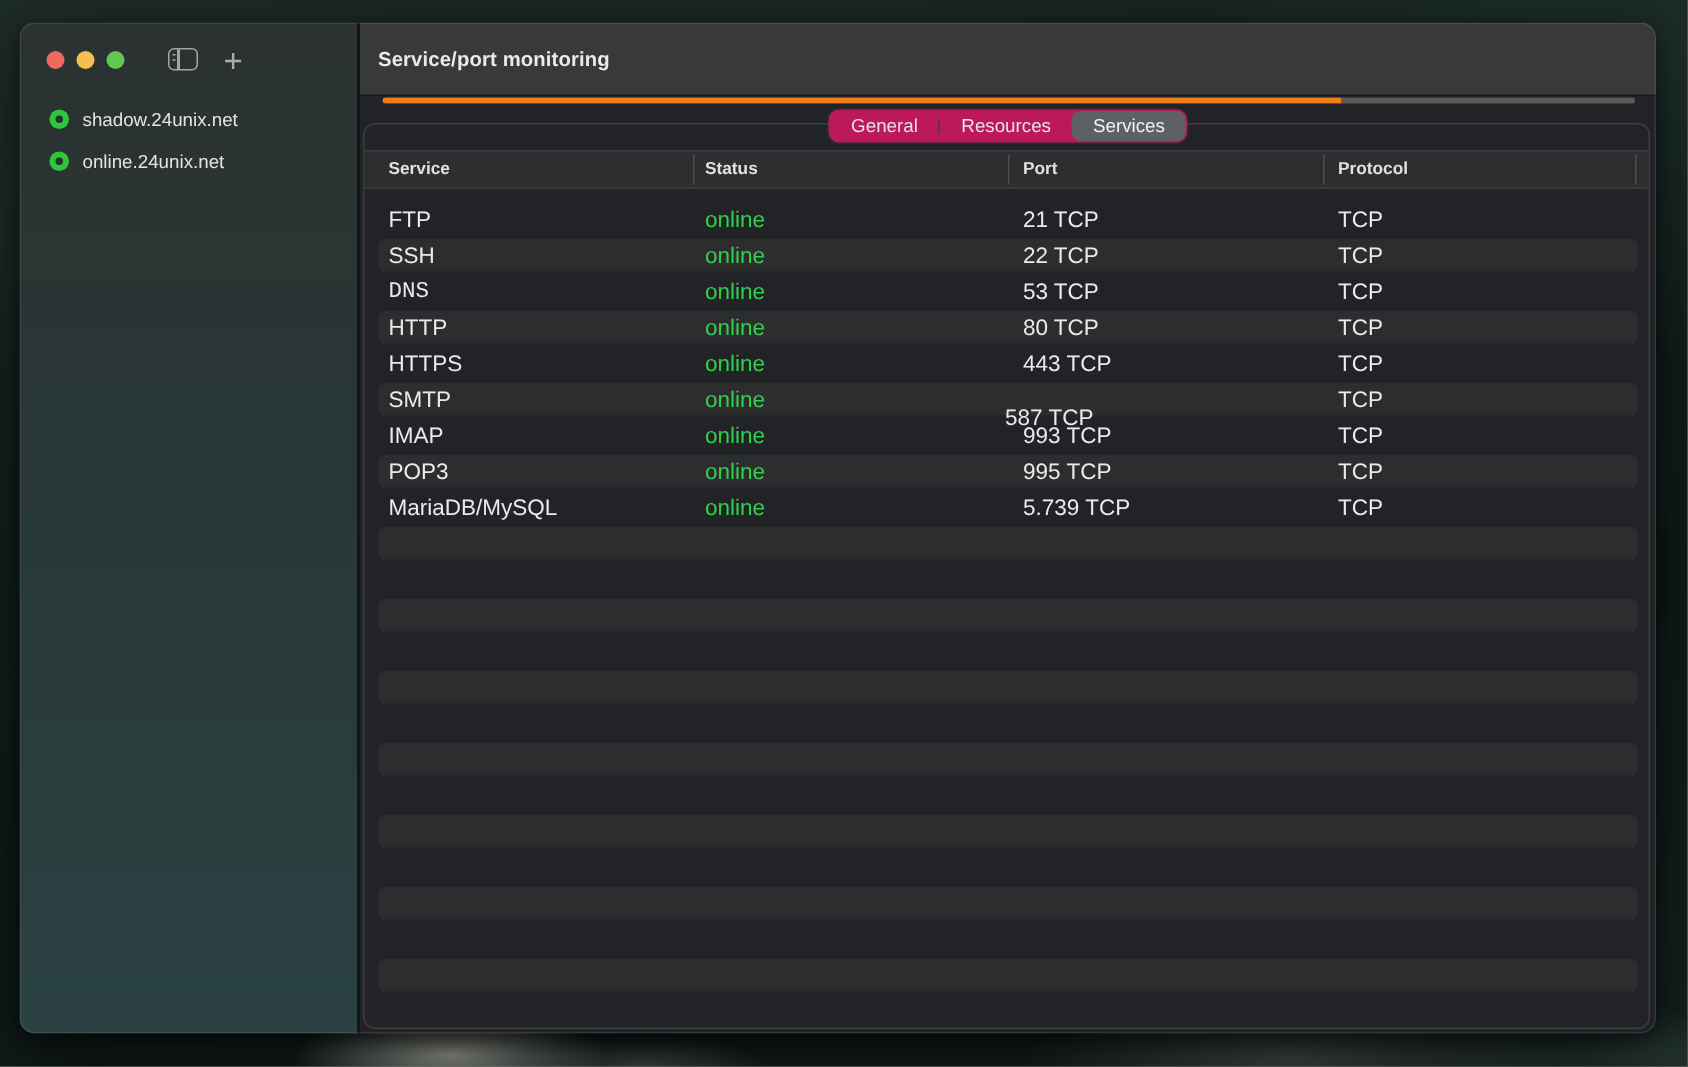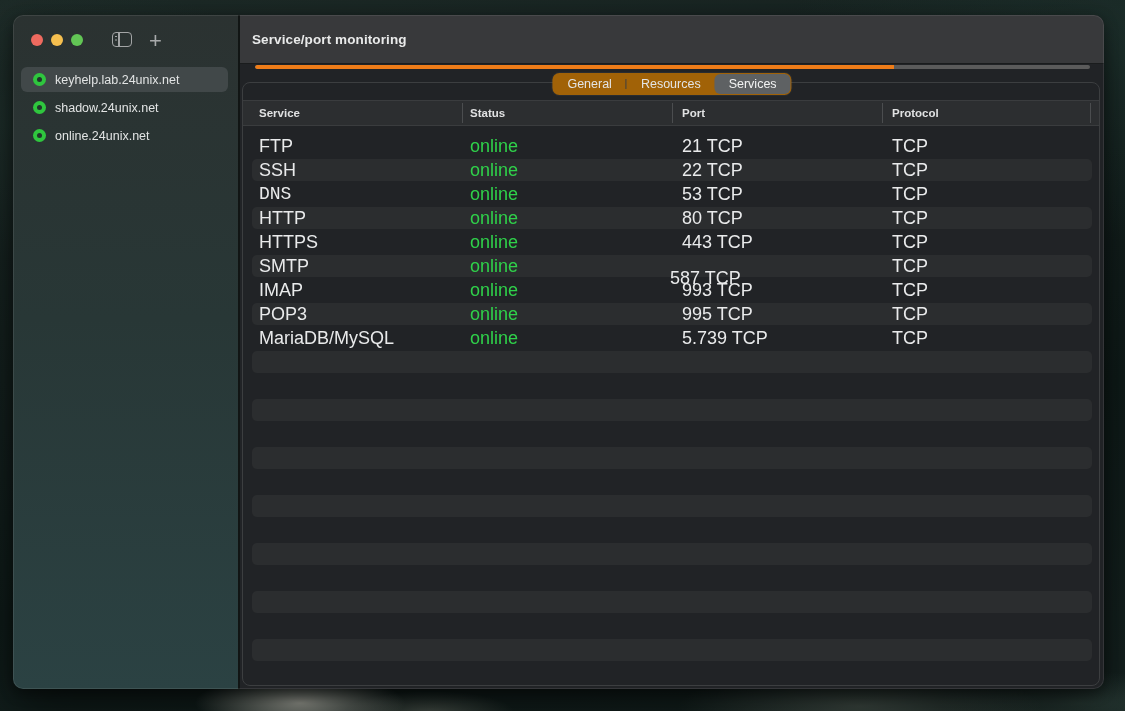--- a/index.html
+++ b/index.html
@@ -80,21 +80,21 @@
   }
   .progress-track {
     position:absolute; left:15px; top:50px; width:835px; height:4px;
     border-radius:2px; background:#5b5b5b; overflow:hidden;
   }
   .progress-fill { height:100%; border-radius:2px 0 0 2px; }
 
   .segmented {
     position:absolute; top:58px; left:50%; transform:translateX(-50%);
     height:22px; display:flex; align-items:stretch; padding:1px;
-    background:#a16207; border-radius:7px; z-index:5;
+    background:#be185d; border-radius:7px; z-index:5;
     box-shadow:0 0 0 1px rgba(255,255,255,.045);
   }
   .segment {
     padding:0 14px; display:flex; align-items:center; border-radius:6px;
     font-size:12.5px; color:#e3e4e5; cursor:default; white-space:nowrap;
   }
   .segment.selected { background:#5e6163; color:#f2f3f3; }
   .seg-divider { width:1px; margin:5px 0; background:#3e4041; }
 
   .tabbox {
@@ -112,21 +112,21 @@
   .col-divider { position:absolute; top:2px; bottom:2px; width:1px; background:#4b4d4f; }
 
   .tbody { position:absolute; top:51px; left:0; right:0; }
   .trow { height:24px; position:relative; }
   .trow.striped::before {
     content:''; position:absolute; left:9px; right:7px; top:1px; bottom:1px;
     border-radius:5px; background:#2b2d2f;
   }
   .cell {
     position:absolute; top:0; height:24px; display:flex; align-items:center;
-    font-size:18px; color:#e9eaeb; z-index:1; white-space:nowrap;
+    font-size:15px; color:#e9eaeb; z-index:1; white-space:nowrap;
   }
 </style>
 </head>
 <body>
 
 <div class="window">
 
   <aside class="sidebar">
     <div class="sidebar-header">
       <div class="traffic-lights">
@@ -135,24 +135,20 @@
         <span class="tl" id="tl-green" style="background: rgb(98, 198, 85);"></span>
       </div>
       <span class="icon-btn toggle-wrap">
         <span class="sidebar-toggle-glyph"></span>
       </span>
       <span class="icon-btn plus-wrap">
         <span>+</span>
       </span>
     </div>
     <nav class="server-list" id="server-list">
-        <div class="server-item selected">
-          <span class="status-dot" style="background: rgb(47, 198, 62);"></span>
-          <span class="server-label">keyhelp.lab.24unix.net</span>
-        </div>
         <div class="server-item">
           <span class="status-dot" style="background: rgb(47, 198, 62);"></span>
           <span class="server-label">shadow.24unix.net</span>
         </div>
         <div class="server-item">
           <span class="status-dot" style="background: rgb(47, 198, 62);"></span>
           <span class="server-label">online.24unix.net</span>
         </div>
       </nav>
   </aside>

